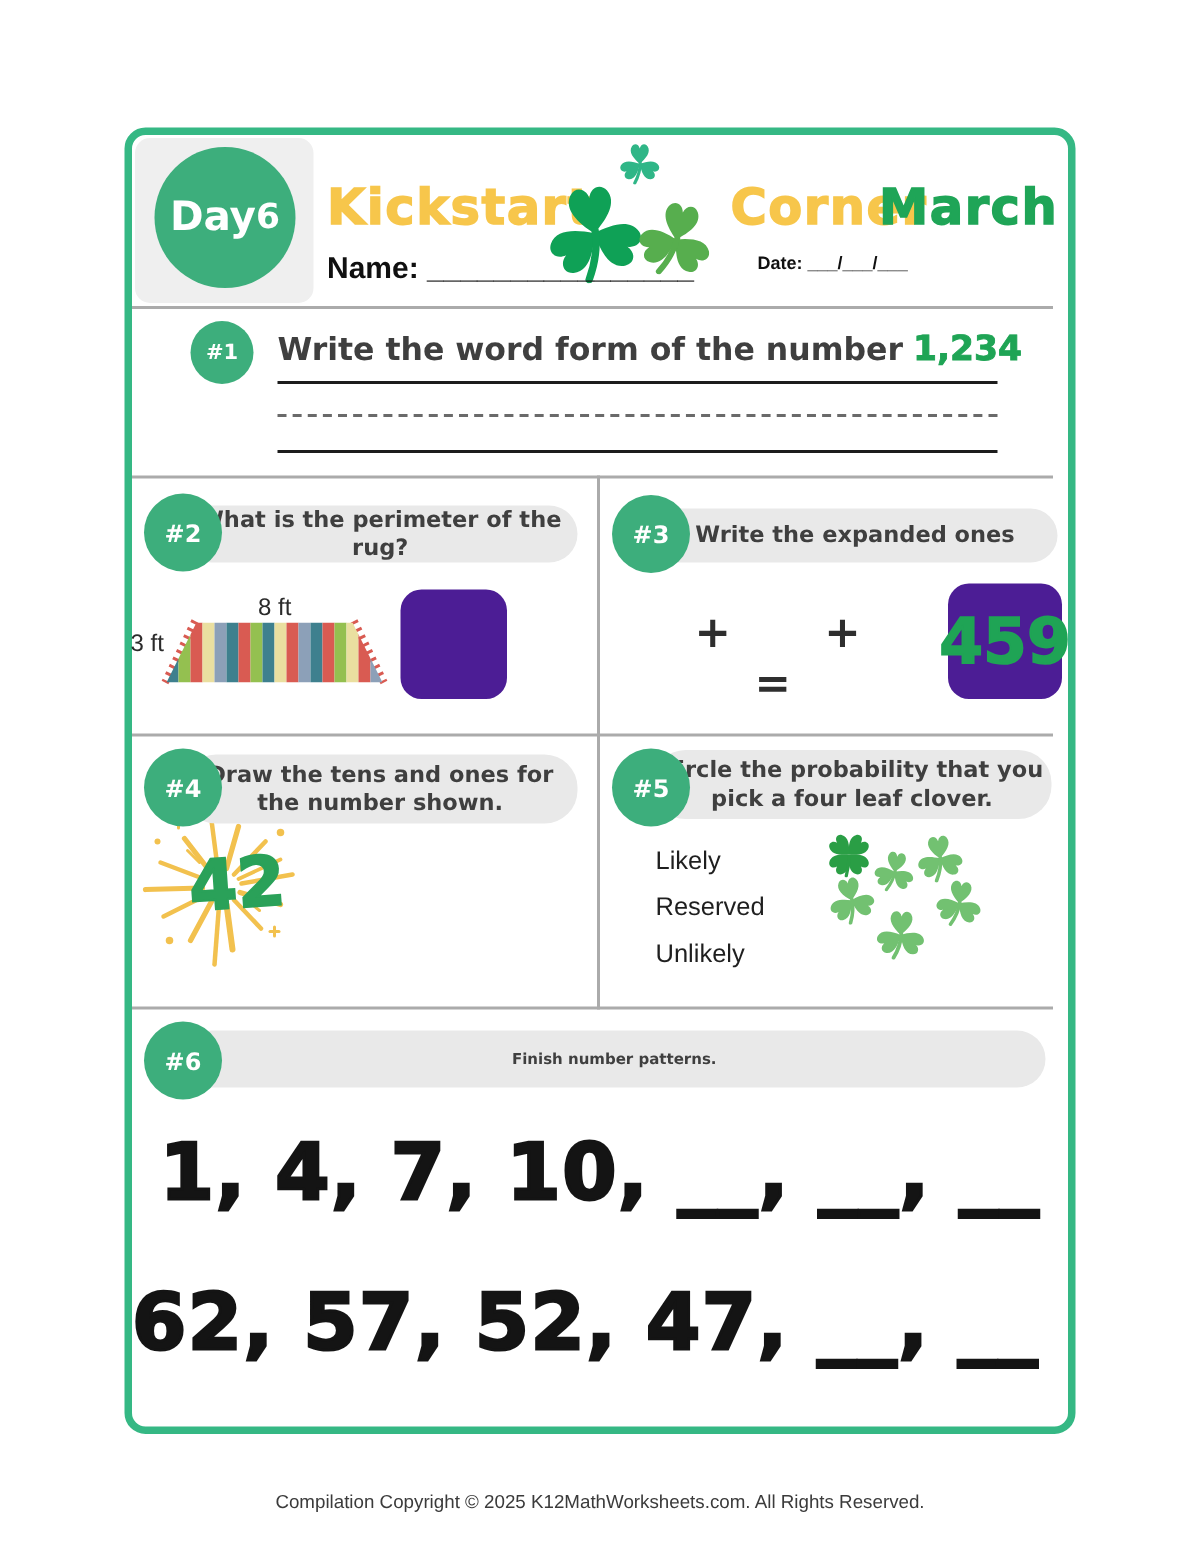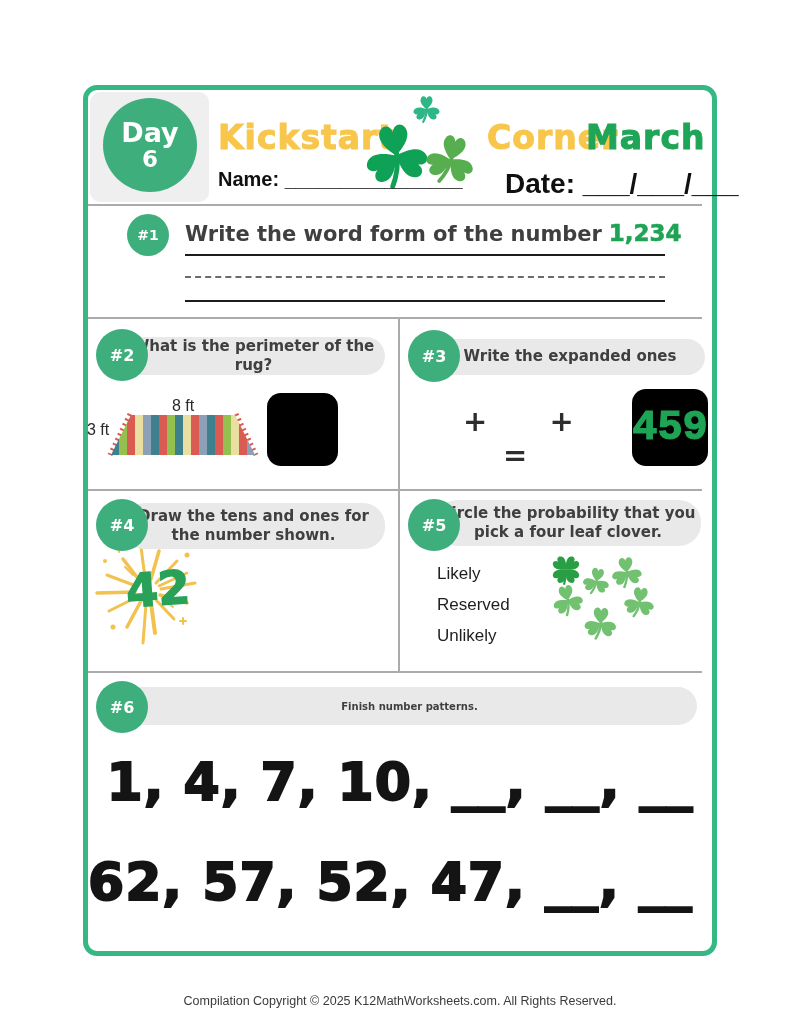--- a/index.html
+++ b/index.html
@@ -1,35 +1,35 @@
 <!DOCTYPE html>
 <html><head>
 <meta charset="utf-8">
 <style>
   html,body{margin:0;padding:0;background:#ffffff;}
   .sheet{position:relative;width:800px;height:1035px;background:#fff;overflow:hidden;
          font-family:"DejaVu Sans",sans-serif;}
   .abs{position:absolute;}
   .frame{border:5px solid #35b884;border-radius:14px;}
   .daybg{background:#efefef;border-radius:10px;}
-  .daycircle{background:#3dae7c;border-radius:50%;color:#fff;display:flex;flex-direction:column;
+  .daycircle{background:#3dae7c;border-radius:50%;color:#fff;display:flex;
              align-items:center;justify-content:center;font-weight:bold;line-height:1.05;}
   .title-word{font-weight:bold;letter-spacing:1px;-webkit-text-stroke:1px currentColor;}
   .plain{font-family:"Liberation Sans",sans-serif;}
   .badge{background:#3dae7c;border-radius:50%;color:#fff;font-weight:bold;
          display:flex;align-items:center;justify-content:center;z-index:3;}
   .pill{background:#e9e9e9;border-radius:22px;color:#3f3f3f;font-weight:bold;
         display:flex;flex-direction:column;align-items:center;justify-content:center;
         text-align:center;z-index:2;line-height:1.3;}
   .divider{background:#ababab;z-index:1;}
   .prompt{color:#3f3f3f;font-weight:bold;}
   .green-num{color:#1fa455;font-weight:bold;-webkit-text-stroke:0.6px #1fa455;}
   .wline{border-top:2.5px solid #1c1c1c;}
   .wline-dashed{border-top:2px dashed #6a6a6a;}
-  .ansbox{background:#000000;border-radius:14px;font-family:Liberation Mono, monospace;}
+  .ansbox{background:#4c1d95;border-radius:14px;}
   .pattern{color:#141414;font-weight:bold;-webkit-text-stroke:2px #141414;
            font-size:52px;text-align:center;letter-spacing:1px;white-space:nowrap;}
   .opt{font-family:"Liberation Sans",sans-serif;color:#1f1f1f;font-size:17px;}
   .footer{font-family:"Liberation Sans",sans-serif;color:#3b3b3b;font-size:12.5px;text-align:center;}
   .clover{overflow:visible;}
 </style>
 </head>
 <body>
 
 <svg width="0" height="0" style="position:absolute" aria-hidden="true">
@@ -83,21 +83,21 @@
       <use href="#shamrock3"></use>
     </svg>
   <svg class="abs clover" style="left:413px;top:94px;width:27px;height:29px;color:#2fb687;">
       <use href="#shamrock3"></use>
     </svg>
 
   <div class="abs plain" style="left:218px;top:168px;font-size:20px;color:#101010;font-weight:bold;">
     <span>Name:</span>
     <span style="letter-spacing:0;">________________</span>
   </div>
-  <div class="abs plain" style="left:505px;top:168px;font-size:28px;color:#101010;font-weight:bold;">
+  <div class="abs plain" style="left:505px;top:168px;font-size:12px;color:#101010;font-weight:bold;">
     <span>Date:</span>
     <span>___/___/___</span>
   </div>
 
   <div class="abs divider" style="left:88px;top:204px;width:614px;height:2px;"></div>
   <div class="abs divider" style="left:88px;top:317px;width:614px;height:2px;"></div>
   <div class="abs divider" style="left:88px;top:489px;width:614px;height:2px;"></div>
   <div class="abs divider" style="left:88px;top:671px;width:614px;height:2px;"></div>
   <div class="abs divider" style="left:398px;top:317px;width:2px;height:356px;"></div>
 

